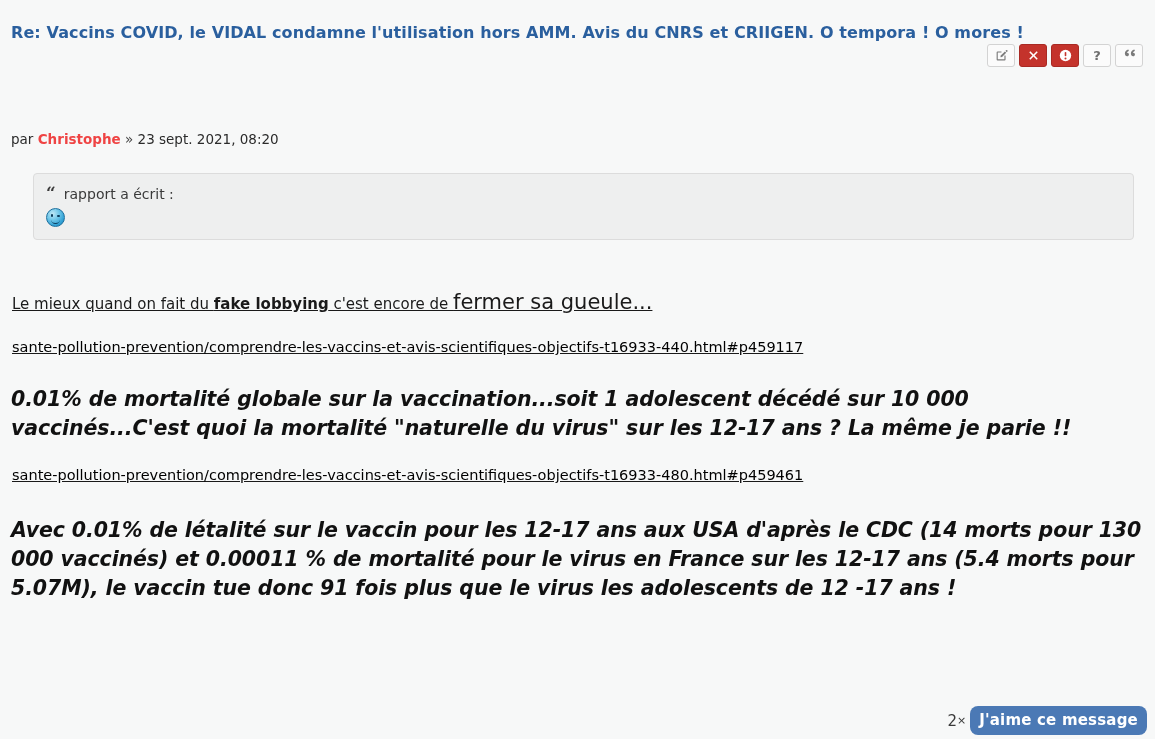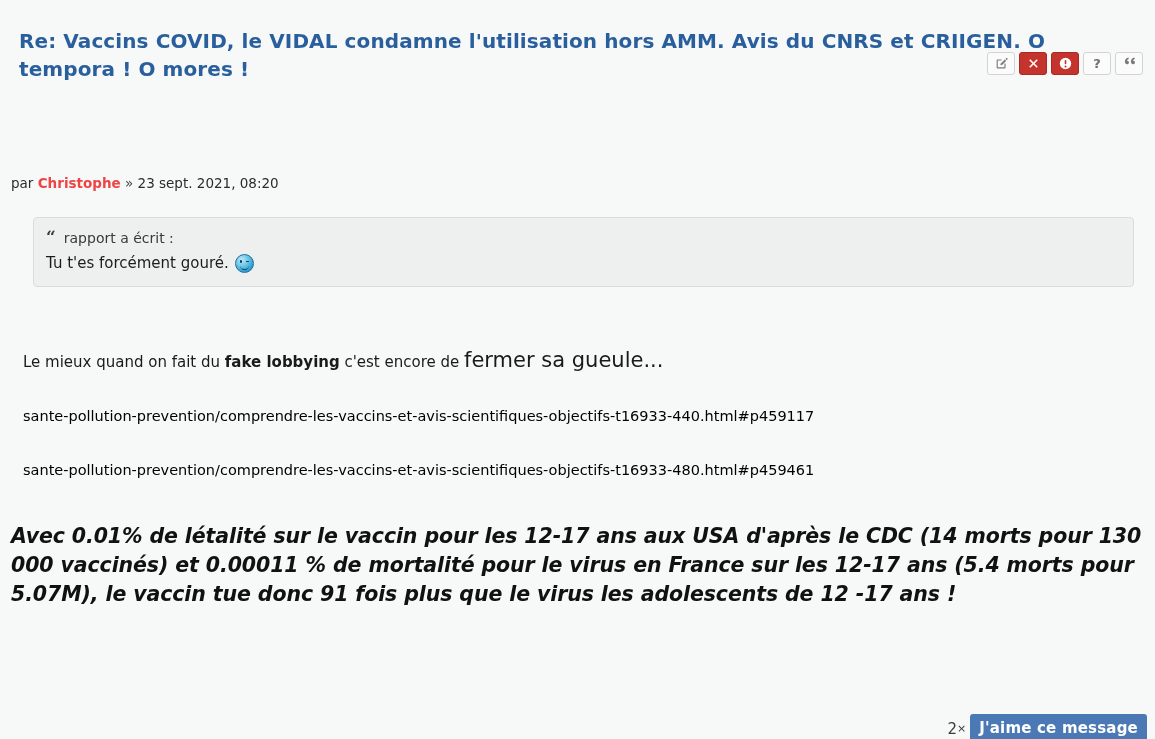--- a/index.html
+++ b/index.html
@@ -20,23 +20,23 @@
   #post {
     position: relative;
     width: 1155px;
     height: 739px;
     box-sizing: border-box;
     padding: 0 11px;
   }
 
   
   .post-title {
-    margin: 8px;
+    margin: 0;
     padding: 19px 0 0 0;
-    font-size: 20px;
+    font-size: 16px;
     line-height: 28px;
     font-weight: bold;
     color: #2a5f9e;
     letter-spacing: 0.1px;
     max-width: 1140px;
   }
   .post-title a {
     color: #2a5f9e;
     text-decoration: none;
   }
@@ -160,25 +160,26 @@
     right: 4px;
     top: 9px;
     height: 5px;
     border-bottom: 1.6px solid #0d3d5c;
     border-radius: 0 0 8px 8px;
   }
 
   
   .body-text { padding-top: 6px; }
   .para {
-    margin: 12px;
+    margin: 1px;
     padding: 16px 0 0 0;
     font-size: 15px;
     line-height: 22px;
     color: #1a1a1a;
+    text-decoration: underline;
   }
   .para.first { padding-top: 44px; }
   .para b { font-weight: bold; }
   .big-inline {
     font-size: 21px;
     line-height: 22px;
   }
   .para.link-para { padding-top: 20px; }
   .para.link-para a,
   .inlink {
@@ -222,21 +223,21 @@
     font-size: 15px;
     color: #3a3a3a;
   }
   .like-count .x { font-size: 11px; vertical-align: 2px; }
   .like-button {
     background: #4b79b5;
     color: #ffffff;
     font-weight: bold;
     font-size: 15px;
     border: none;
-    border-radius: 3px;
+    border-radius: 8px;
     padding: 5px 9px 6px 9px;
     cursor: pointer;
     font-family: "DejaVu Sans", "Liberation Sans", sans-serif;
     letter-spacing: 0.2px;
     line-height: 18px;
   }
 </style>
 </head>
 <body>
 
@@ -290,41 +291,41 @@
     <span class="sep">»</span>
     <span>23 sept. 2021, 08:20</span>
   </p>
 
   <blockquote class="quote-wrap">
     <div class="quote-head">
       <span class="quote-mark">“</span>
       <span>rapport a écrit :</span>
     </div>
     <div class="quote-body">
-      <span>Tu t'es forcément gouré.</span>
       <span class="smiley">
         <span class="eye l"></span>
           <span class="eye r"></span>
           <span class="mouth"></span>
       </span>
     </div>
   </blockquote>
 
   <div class="body-text">
 
     <p class="para first">
       <span>Le mieux quand on fait du </span><b>fake lobbying</b><span> c'est encore de </span><span class="big-inline">fermer sa gueule...</span>
     </p>
 
 
 
     <p class="para link-para">
       <a class="inlink" href="#">sante-pollution-prevention/comprendre-les-vaccins-et-avis-scientifiques-objectifs-t16933-440.html#p459117</a>
     </p>
 
+    <p class="shout">0.01% de mortalité globale sur la vaccination...soit 1 adolescent décédé sur 10 000 vaccinés...C'est quoi la mortalité "naturelle du virus" sur les 12-17 ans ? La même je parie !!</p>
 
 
     <p class="para link-para">
       <a class="inlink" href="#">sante-pollution-prevention/comprendre-les-vaccins-et-avis-scientifiques-objectifs-t16933-480.html#p459461</a>
     </p>
 
     <p class="shout last">Avec 0.01% de létalité sur le vaccin pour les 12-17 ans aux USA d'après le CDC (14 morts pour 130 000 vaccinés) et 0.00011 % de mortalité pour le virus en France sur les 12-17 ans (5.4 morts pour 5.07M), le vaccin tue donc 91 fois plus que le virus les adolescents de 12 -17 ans !</p>
   </div>
 
   <div class="like-bar">

